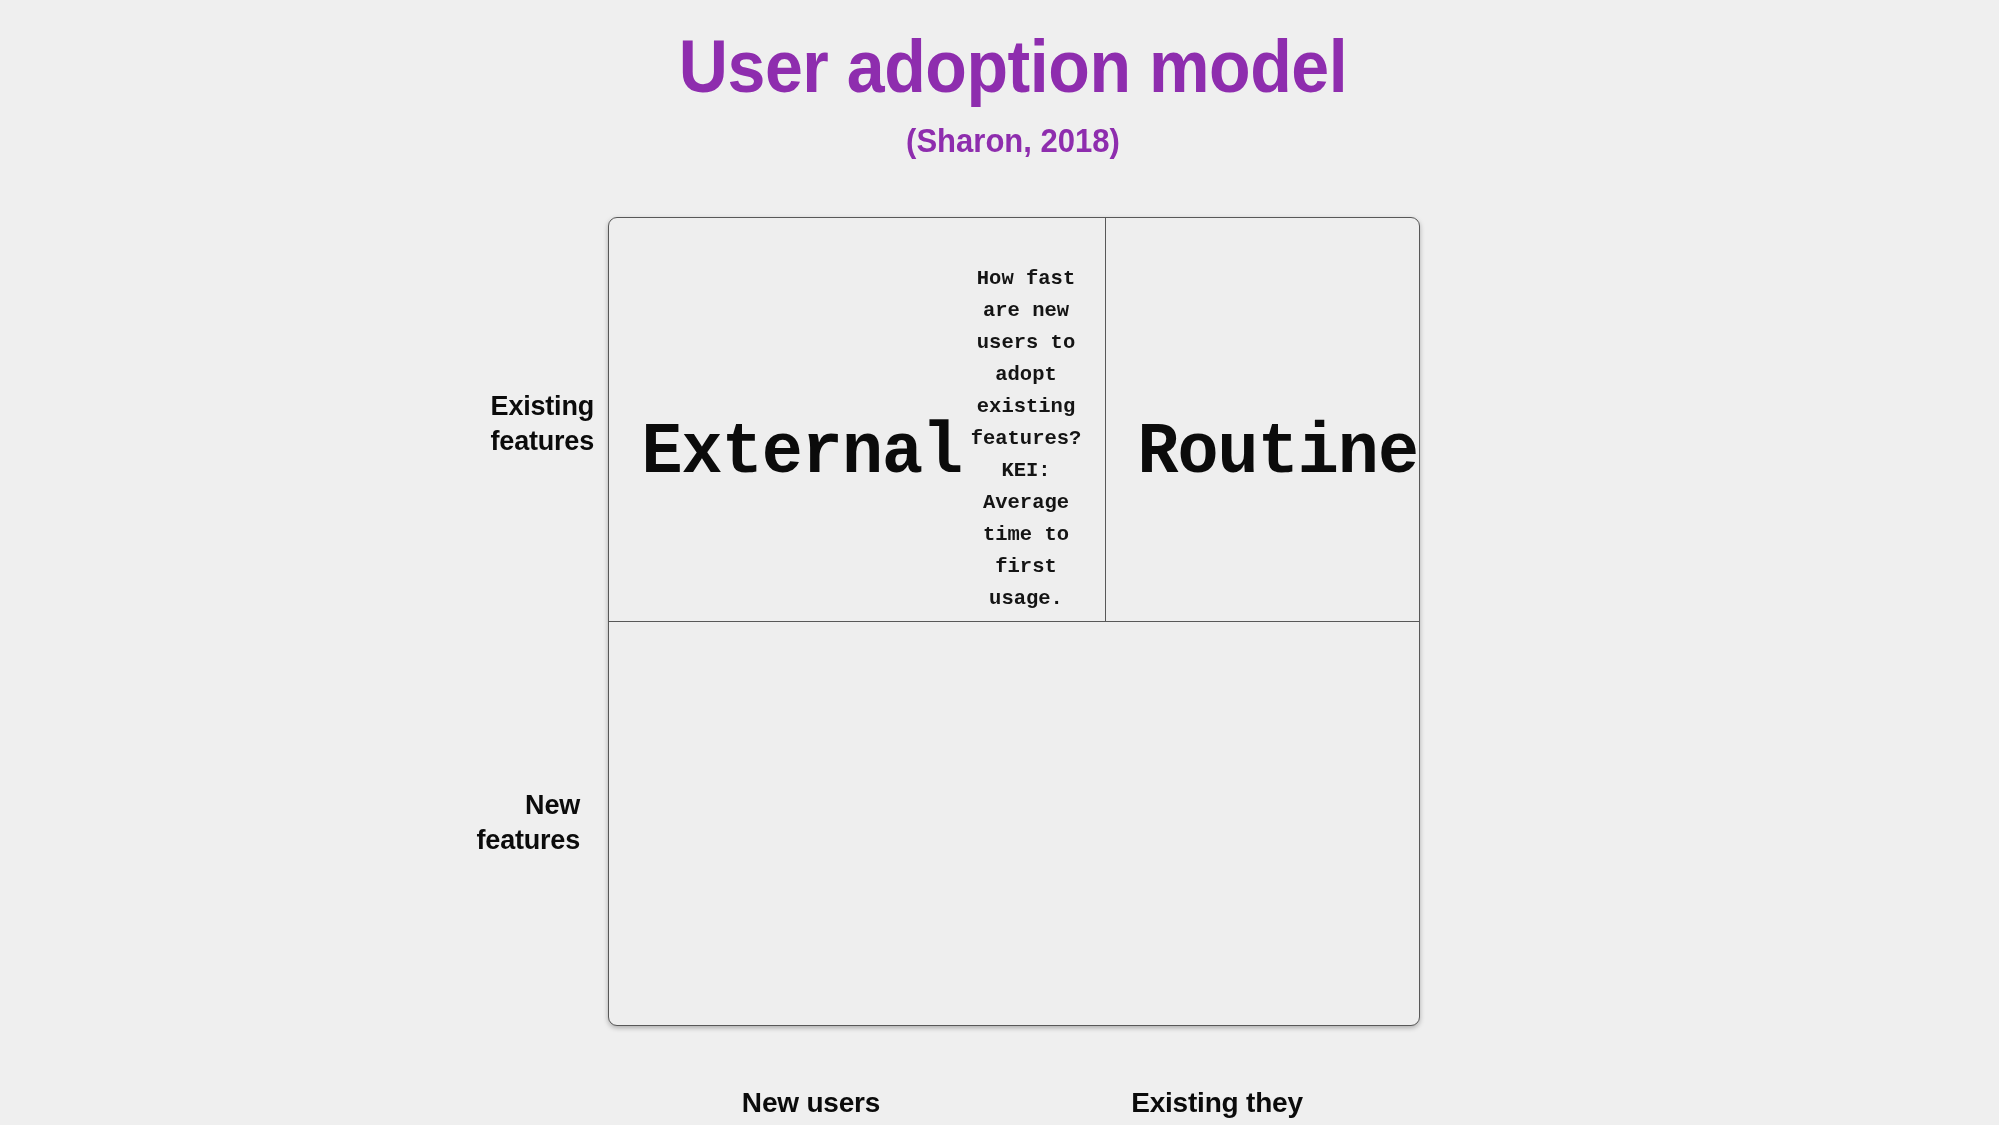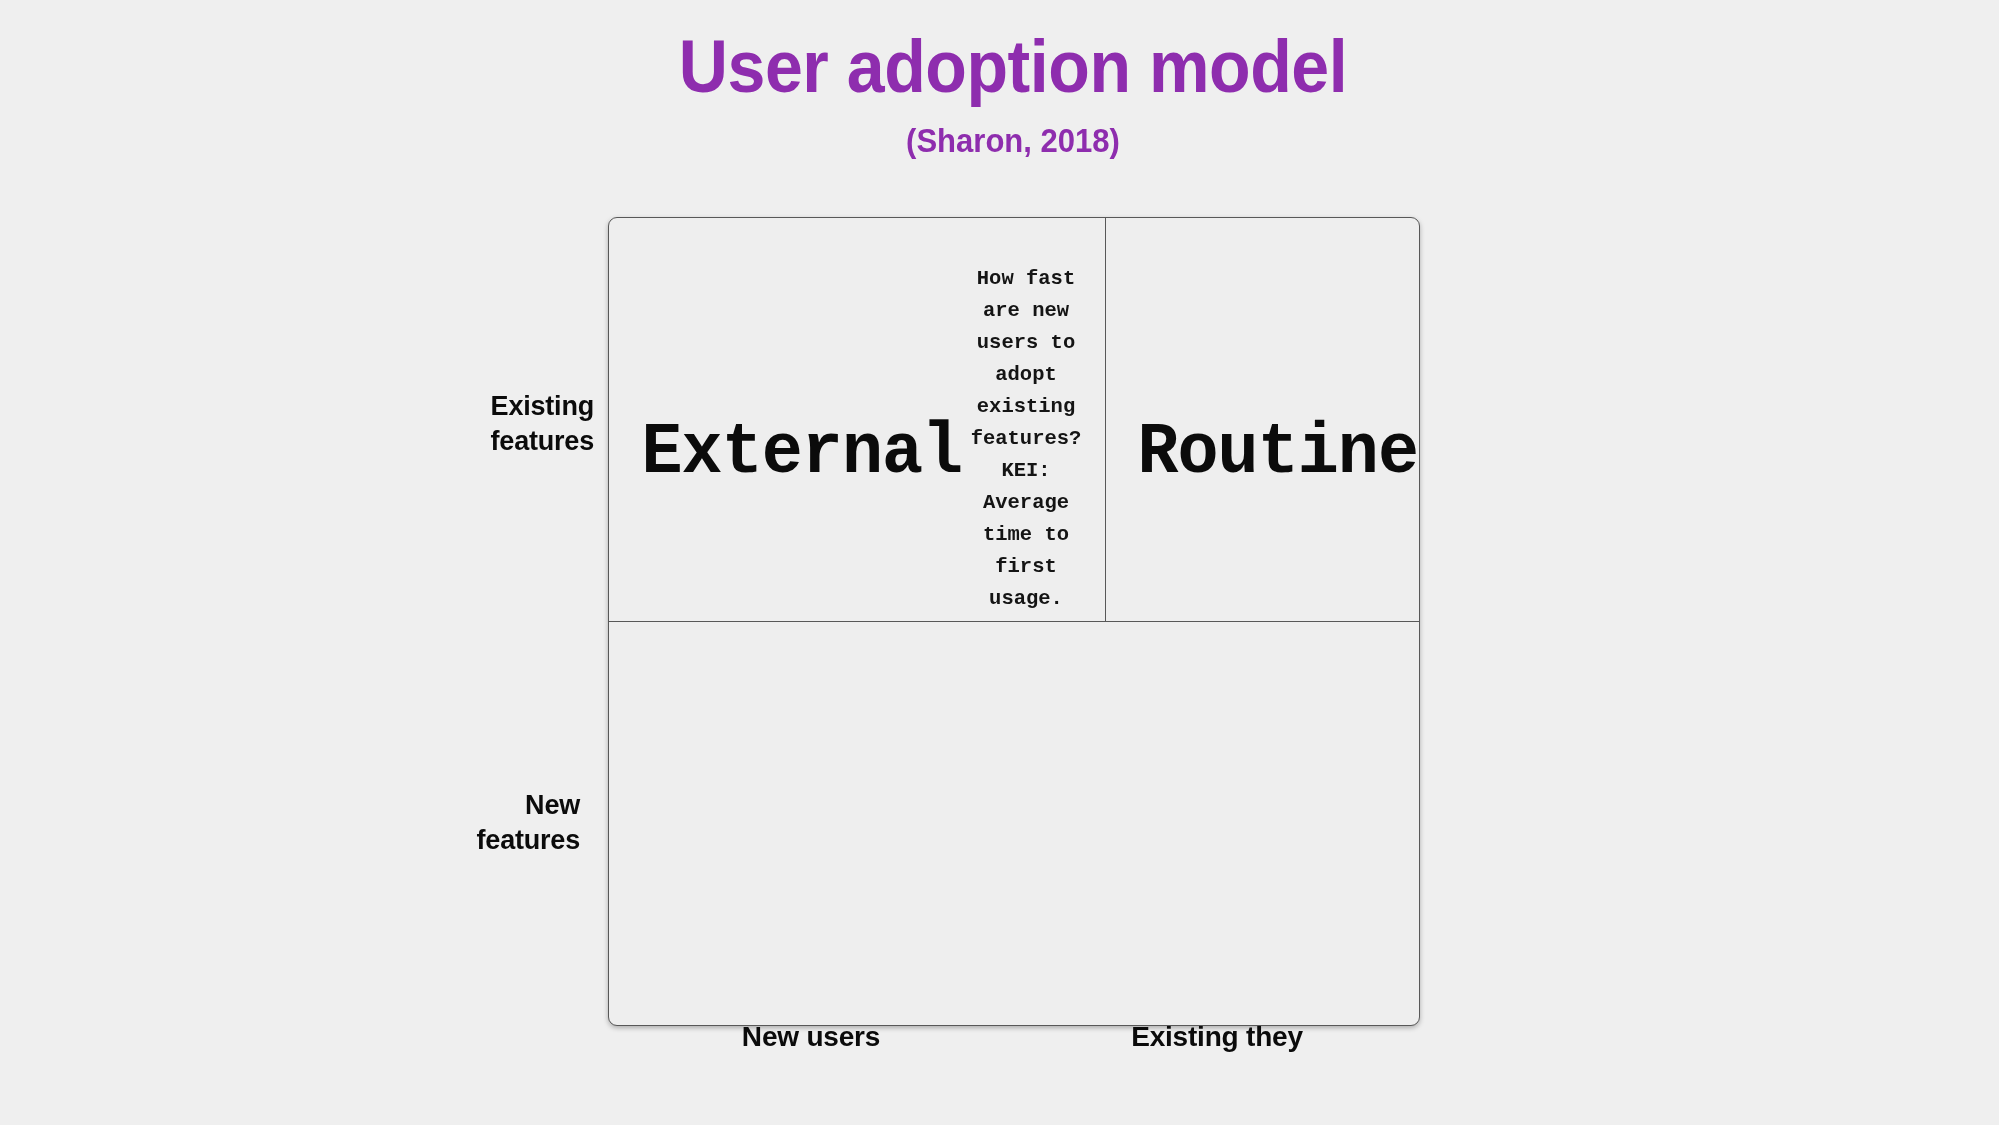--- a/index.html
+++ b/index.html
@@ -104,21 +104,21 @@
     font-weight: bold;
     color: #0b0b0b;
     line-height: 35px;
     letter-spacing: -0.2px;
   }
   #row-label-existing { left: 384px; top: 380px; margin-top: 9px; }
   #row-label-new      { left: 370px; top: 770px; margin-top: 18px; }
 
   .col-label {
     position: absolute;
-    top: 1021px;
+    top: 1087px;
     width: 406px;
     text-align: center;
     font-size: 28px;
     font-weight: bold;
     color: #0b0b0b;
     letter-spacing: -0.2px;
   }
   #col-label-new      { left: 608px; }
   #col-label-existing { left: 1014px; }
 </style>

